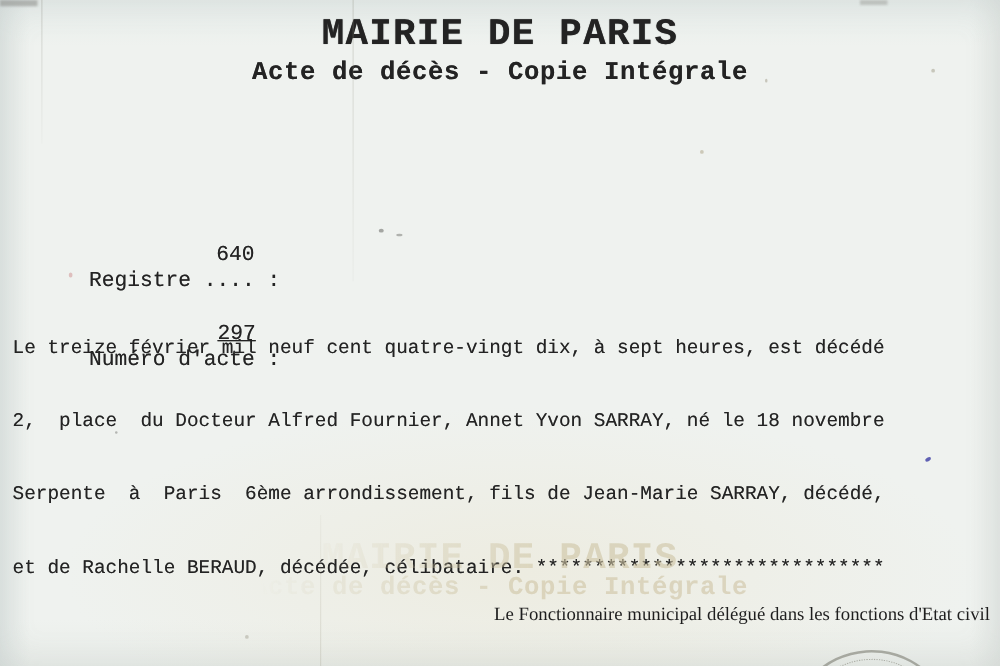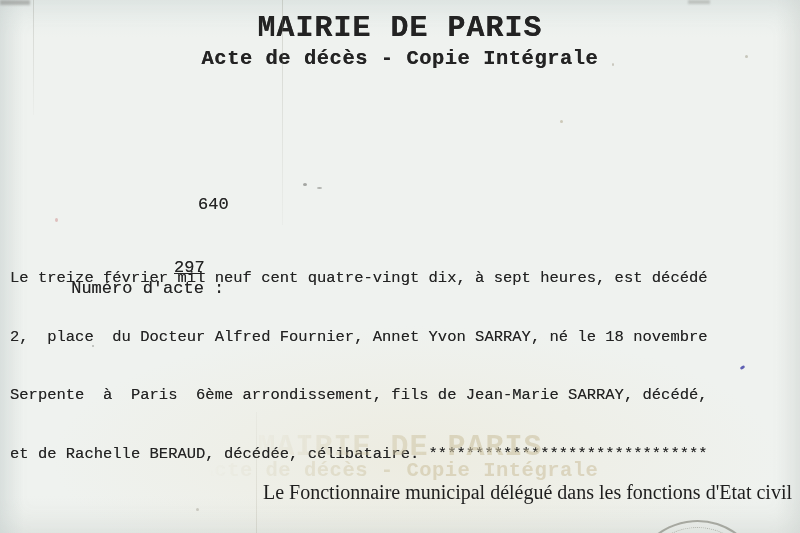--- a/index.html
+++ b/index.html
@@ -28,21 +28,21 @@
     letter-spacing:0.5px;
     text-shadow:0 0 0.5px rgba(30,30,30,0.7);
   }
   .registry{
     position:absolute;top:152px;left:10px;
     font-size:17px;line-height:21px;white-space:pre;
     text-shadow:0 0 0.5px rgba(40,40,40,0.6);
   }
   .reg-line{position:relative;height:21px;}
   .reg-value{position:absolute;top:0;}
-  .reg-value.v1{left:188px;}
+  .reg-value.v1{left:163px;}
   .reg-value.v2{left:164px;text-decoration:underline;}
   .body-text{
     position:absolute;top:230px;left:10px;width:780px;
     font-size:15.5px;line-height:19.5px;white-space:pre;
     text-shadow:0 0 0.5px rgba(45,45,45,0.55);
   }
   .ghost{
     position:absolute;left:0;top:0;width:100%;height:100%;
     color:var(--ghost,#cdc3a2);
     filter:blur(0.4px);
@@ -56,21 +56,21 @@
   }
   .ghost-line2{
     position:absolute;top:459px;left:0;width:100%;text-align:center;
     font-weight:bold;font-size:20.5px;letter-spacing:0.5px;opacity:0.62;
     -webkit-mask-image:linear-gradient(to right, transparent 26%, rgba(0,0,0,0.5) 38%, rgba(0,0,0,0.95) 52%);
     mask-image:linear-gradient(to right, transparent 26%, rgba(0,0,0,0.5) 38%, rgba(0,0,0,0.95) 52%);
   }
   .footer{
     position:absolute;top:482px;right:8px;
     font-family:"Liberation Serif","DejaVu Serif",serif;
-    font-size:20px;line-height:21px;text-align:right;
+    font-size:15px;line-height:21px;text-align:right;
     color:#1e1e1e;
   }
   .seal{
     position:absolute;left:633px;top:520px;width:124px;height:118px;
     border-radius:50%;
     border:2px solid rgba(115,115,103,0.55);
     transform:rotate(-4deg);
   }
   .seal::before{
     content:"";position:absolute;inset:5px;border-radius:50%;
@@ -91,20 +91,21 @@
 </head>
 <body>
 
 <div class="page">
 
   <div class="title">MAIRIE DE PARIS</div>
   <div class="subtitle">Acte de décès - Copie Intégrale</div>
 
   <div class="registry">
     <div class="reg-line">
+      <span>Registre .... :</span>
       <span class="reg-value v1">640</span>
     </div>
     <div class="reg-line">
       <span>Numéro d'acte :</span>
       <span class="reg-value v2">297</span>
     </div>
   </div>
 
   <div class="body-text">
     <div>Le treize février mil neuf cent quatre-vingt dix, à sept heures, est décédé</div>

